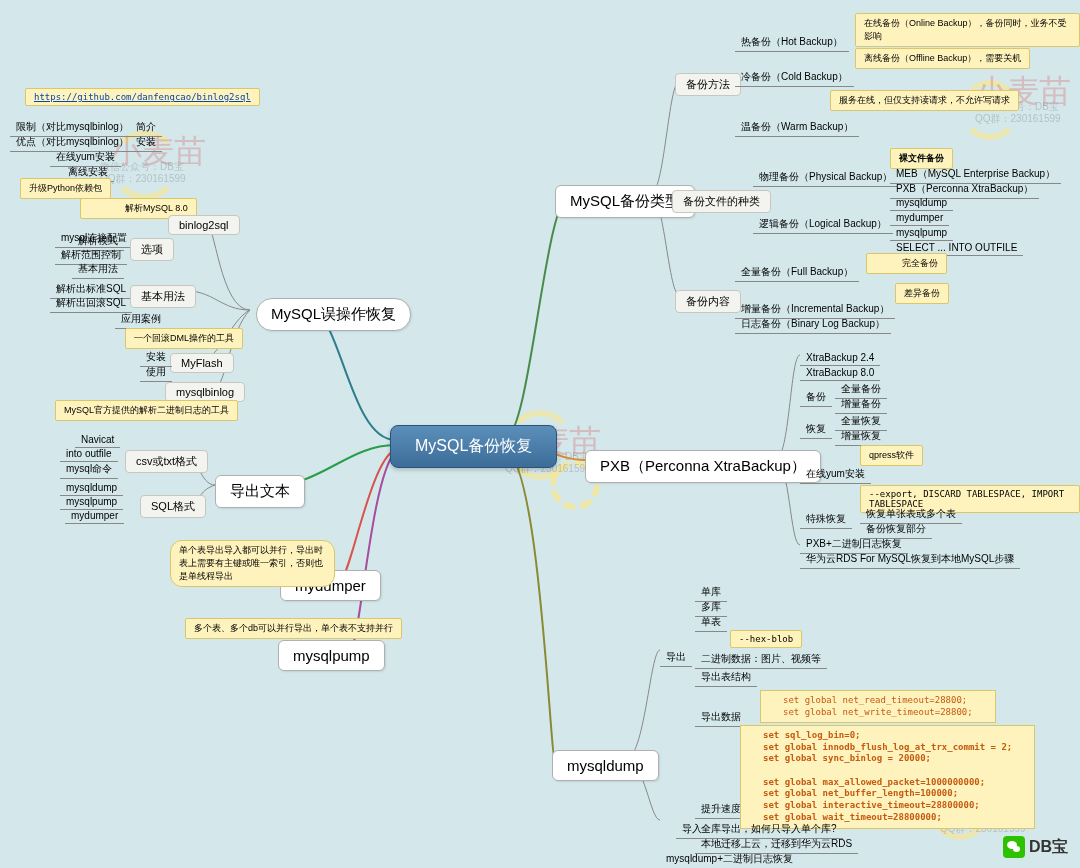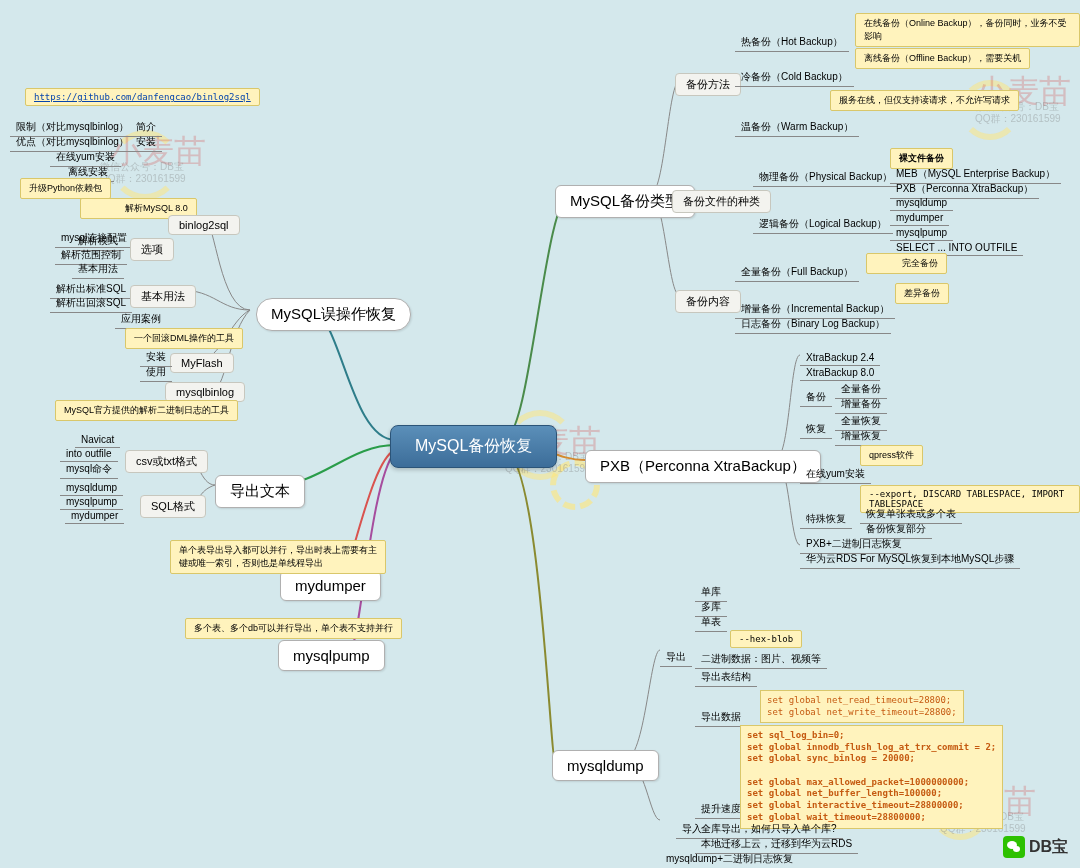--- a/index.html
+++ b/index.html
@@ -118,21 +118,21 @@
     border-radius: 50%;
   }
   .brand .wx::before { width: 10px; height: 8px; left: 4px; top: 5px; border-radius: 50% 50% 50% 50%; }
   .brand .wx::after { width: 7px; height: 6px; left: 10px; top: 10px; }
   .codeblock {
     position: absolute;
     background: #fff3bd;
     border: 1px solid #d9c76a;
     font-family: Consolas, monospace;
     font-size: 9px;
-    padding: 4px 6px;
+    padding: 4px 22px;
     white-space: pre;
     line-height: 1.3;
   }
   .orange { color: #c55a11; }
 </style>
 </head>
 <body>
 
 <div class="halo" style="left:505px; top:410px;"></div>
 <div class="halo2" style="left:550px; top:460px; width:50px; height:50px;"></div>
@@ -215,21 +215,21 @@
 <div class="sub" style="left:125px; top:450px;">csv或txt格式</div>
 <div class="sub" style="left:140px; top:495px;">SQL格式</div>
 <div class="node" style="left:75px; top:432px;">Navicat</div>
 <div class="node" style="left:60px; top:446px;">into outfile</div>
 <div class="node" style="left:60px; top:460px;">mysql命令</div>
 <div class="node" style="left:60px; top:480px;">mysqldump</div>
 <div class="node" style="left:60px; top:494px;">mysqlpump</div>
 <div class="node" style="left:65px; top:508px;">mydumper</div>
 
 <div class="branch" style="left:280px; top:570px;">mydumper</div>
-<div class="note" style="left:170px; top:540px; width:216px; white-space:normal;">单个表导出导入都可以并行，导出时表上需要有主键或唯一索引，否则也是单线程导出</div>
+<div class="note" style="left:170px; top:540px; width:165px; white-space:normal;border-radius:12px;">单个表导出导入都可以并行，导出时表上需要有主键或唯一索引，否则也是单线程导出</div>
 
 <div class="branch" style="left:278px; top:640px;">mysqlpump</div>
 <div class="note" style="left:185px; top:618px;">多个表、多个db可以并行导出，单个表不支持并行</div>
 
 <div class="branch" style="left:555px; top:185px;">MySQL备份类型</div>
 
 <div class="sub" style="left:675px; top:73px;">备份方法</div>
 <div class="node" style="left:735px; top:33px;">热备份（Hot Backup）</div>
 <div class="note" style="left:855px; top:13px;">在线备份（Online Backup），备份同时，业务不受影响</div>
 <div class="node" style="left:735px; top:68px;">冷备份（Cold Backup）</div>

